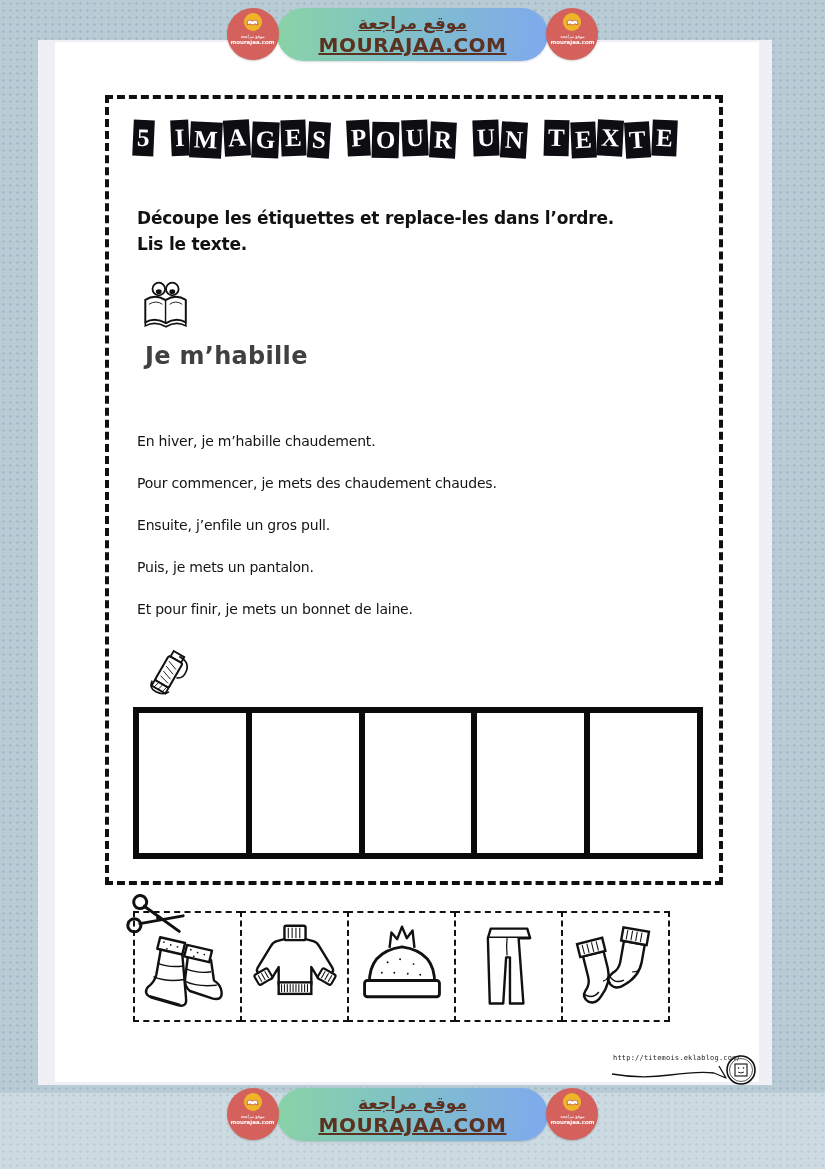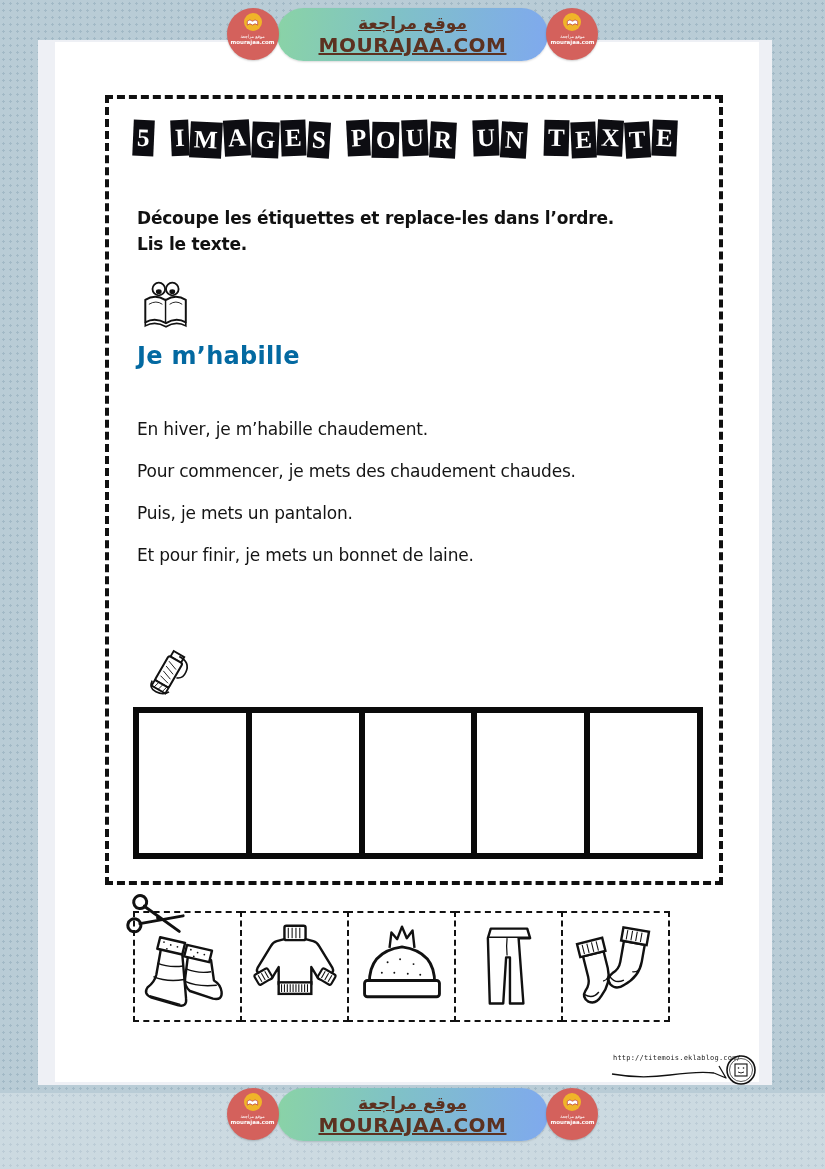--- a/index.html
+++ b/index.html
@@ -49,23 +49,23 @@
   .title-row { left:24px; top:22px; white-space:nowrap; }
   .title-word { display:inline-block; margin-right:15px; }
   .tile {
     display:inline-block; background:#0d0d12; color:#ffffff;
     font-family:"Liberation Serif","DejaVu Serif",serif; font-weight:bold;
     font-size:25px; line-height:31px; min-width:13px; text-align:center;
     padding:2px 4px 3px; margin-right:2px;
   }
 
   .instructions { left:28px; top:106px; font-size:17px; font-weight:bold; color:#111; line-height:26px; letter-spacing:-0.2px; }
-  .heading { left:28px; top:243px; font-size:24px; font-weight:bold; color:#0369a1; letter-spacing:0.3px; }
+  .heading { left:36px; top:243px; font-size:24px; font-weight:bold; color:#404040; letter-spacing:0.3px; }
   .text-block { left:28px; top:318px; }
-  .text-block p { font-size:17px; color:#141414; line-height:25px; margin:0 0 17px 0; letter-spacing:-0.2px; }
+  .text-block p { font-size:14px; color:#141414; line-height:25px; margin:12px 0 17px 0; letter-spacing:-0.2px; }
 
   .book-icon { left:30px; top:180px; }
   .glue-icon { left:32px; top:548px; }
 
   
   .answer-boxes { left:24px; top:608px; width:570px; height:152px; display:flex; border:3px solid #0a0a0a; }
   .answer-box { flex:1; border:3px solid #0a0a0a; background:#fff; }
 
   
   .cutout-strip { left:133px; top:911px; display:flex; z-index:2; }
@@ -138,20 +138,21 @@
       <path d="M7,47 L7,51 Q18,45 30,52 Q41,45 52,51 L52,47" fill="none" stroke="#111" stroke-width="1.8"></path>
       <path d="M11,27 Q19,22 26,27 M34,27 Q41,22 48,27" fill="none" stroke="#111" stroke-width="1"></path>
     </svg>
   </div>
 
   <div class="heading">Je m’habille</div>
 
   <div class="text-block">
     <p>En hiver, je m’habille chaudement.</p>
     <p>Pour commencer, je mets des chaudement chaudes.</p>
+    <p>Ensuite, j’enfile un gros pull.</p>
     <p>Puis, je mets un pantalon.</p>
     <p>Et pour finir, je mets un bonnet de laine.</p>
   </div>
 
   <div class="glue-icon">
     <svg width="56" height="58" viewBox="0 0 60 60">
       <g transform="rotate(30 30 28)">
         <rect x="22" y="4" width="13" height="7" fill="#fff" stroke="#111" stroke-width="2"></rect>
         <rect x="20" y="11" width="17" height="30" rx="2" fill="#fff" stroke="#111" stroke-width="2.2"></rect>
         <path d="M23,16 l11,4 M23,22 l11,4 M23,28 l11,4 M23,34 l11,3" stroke="#111" stroke-width="0.9"></path>

